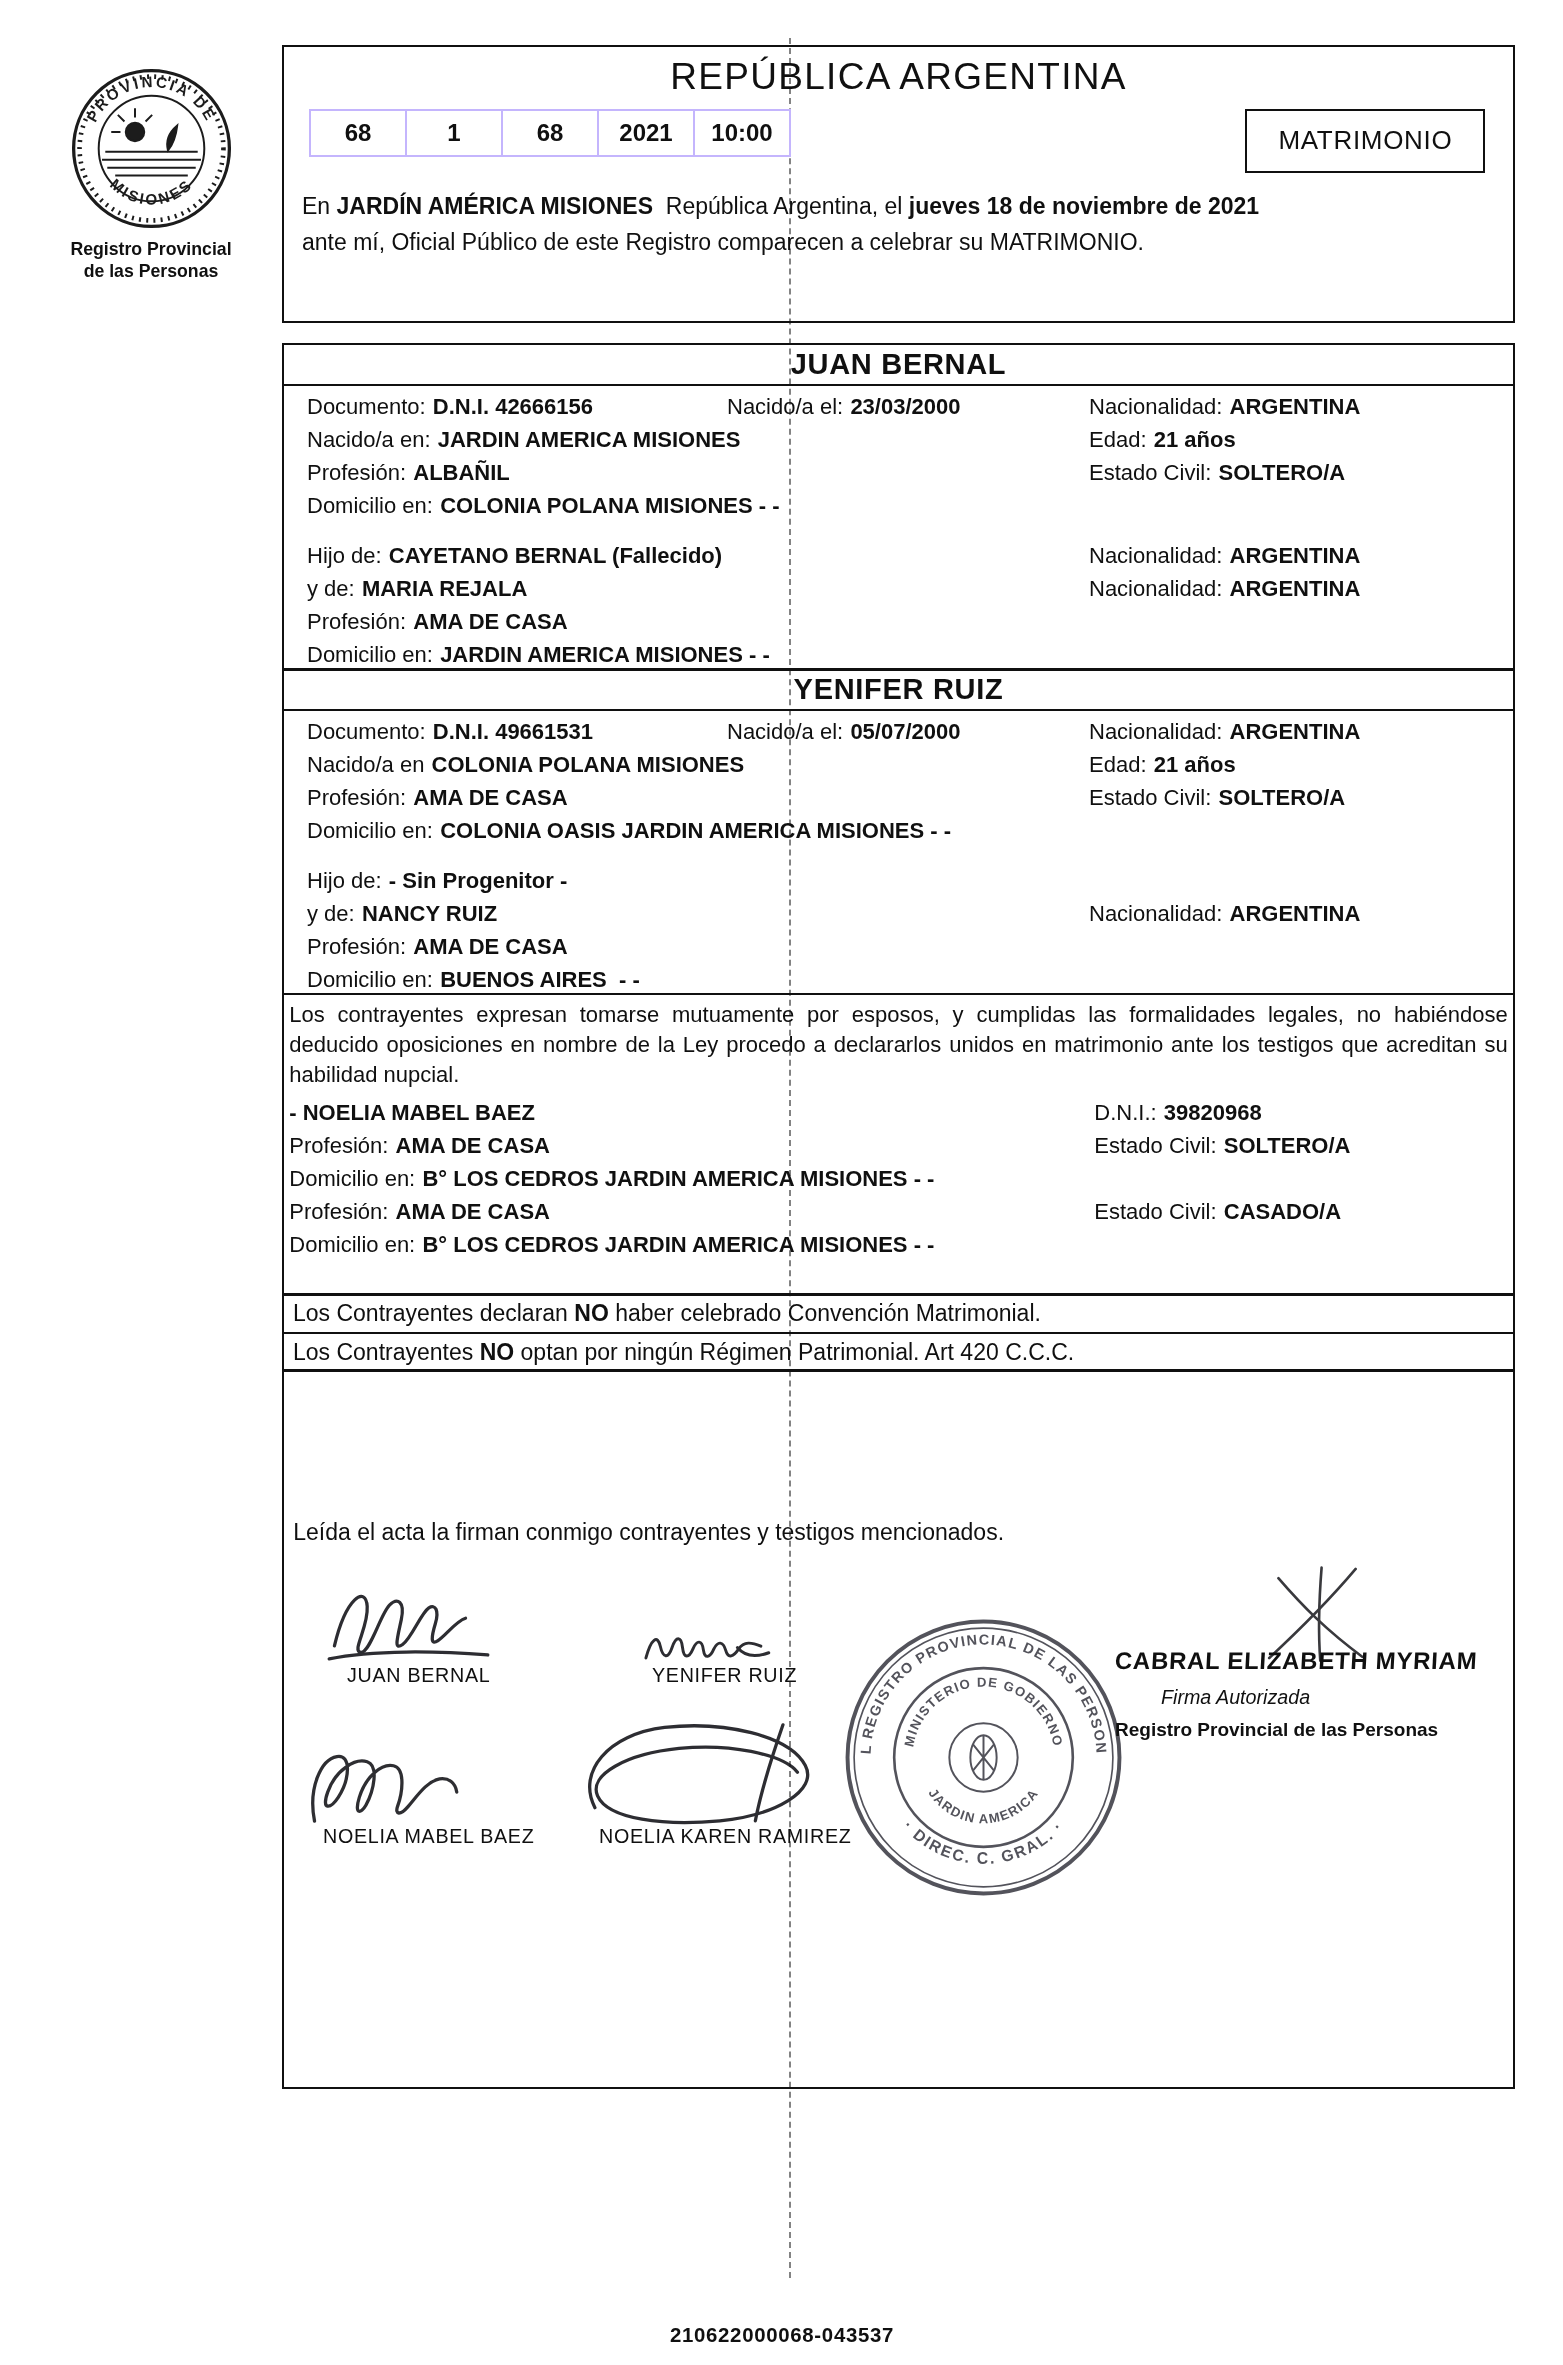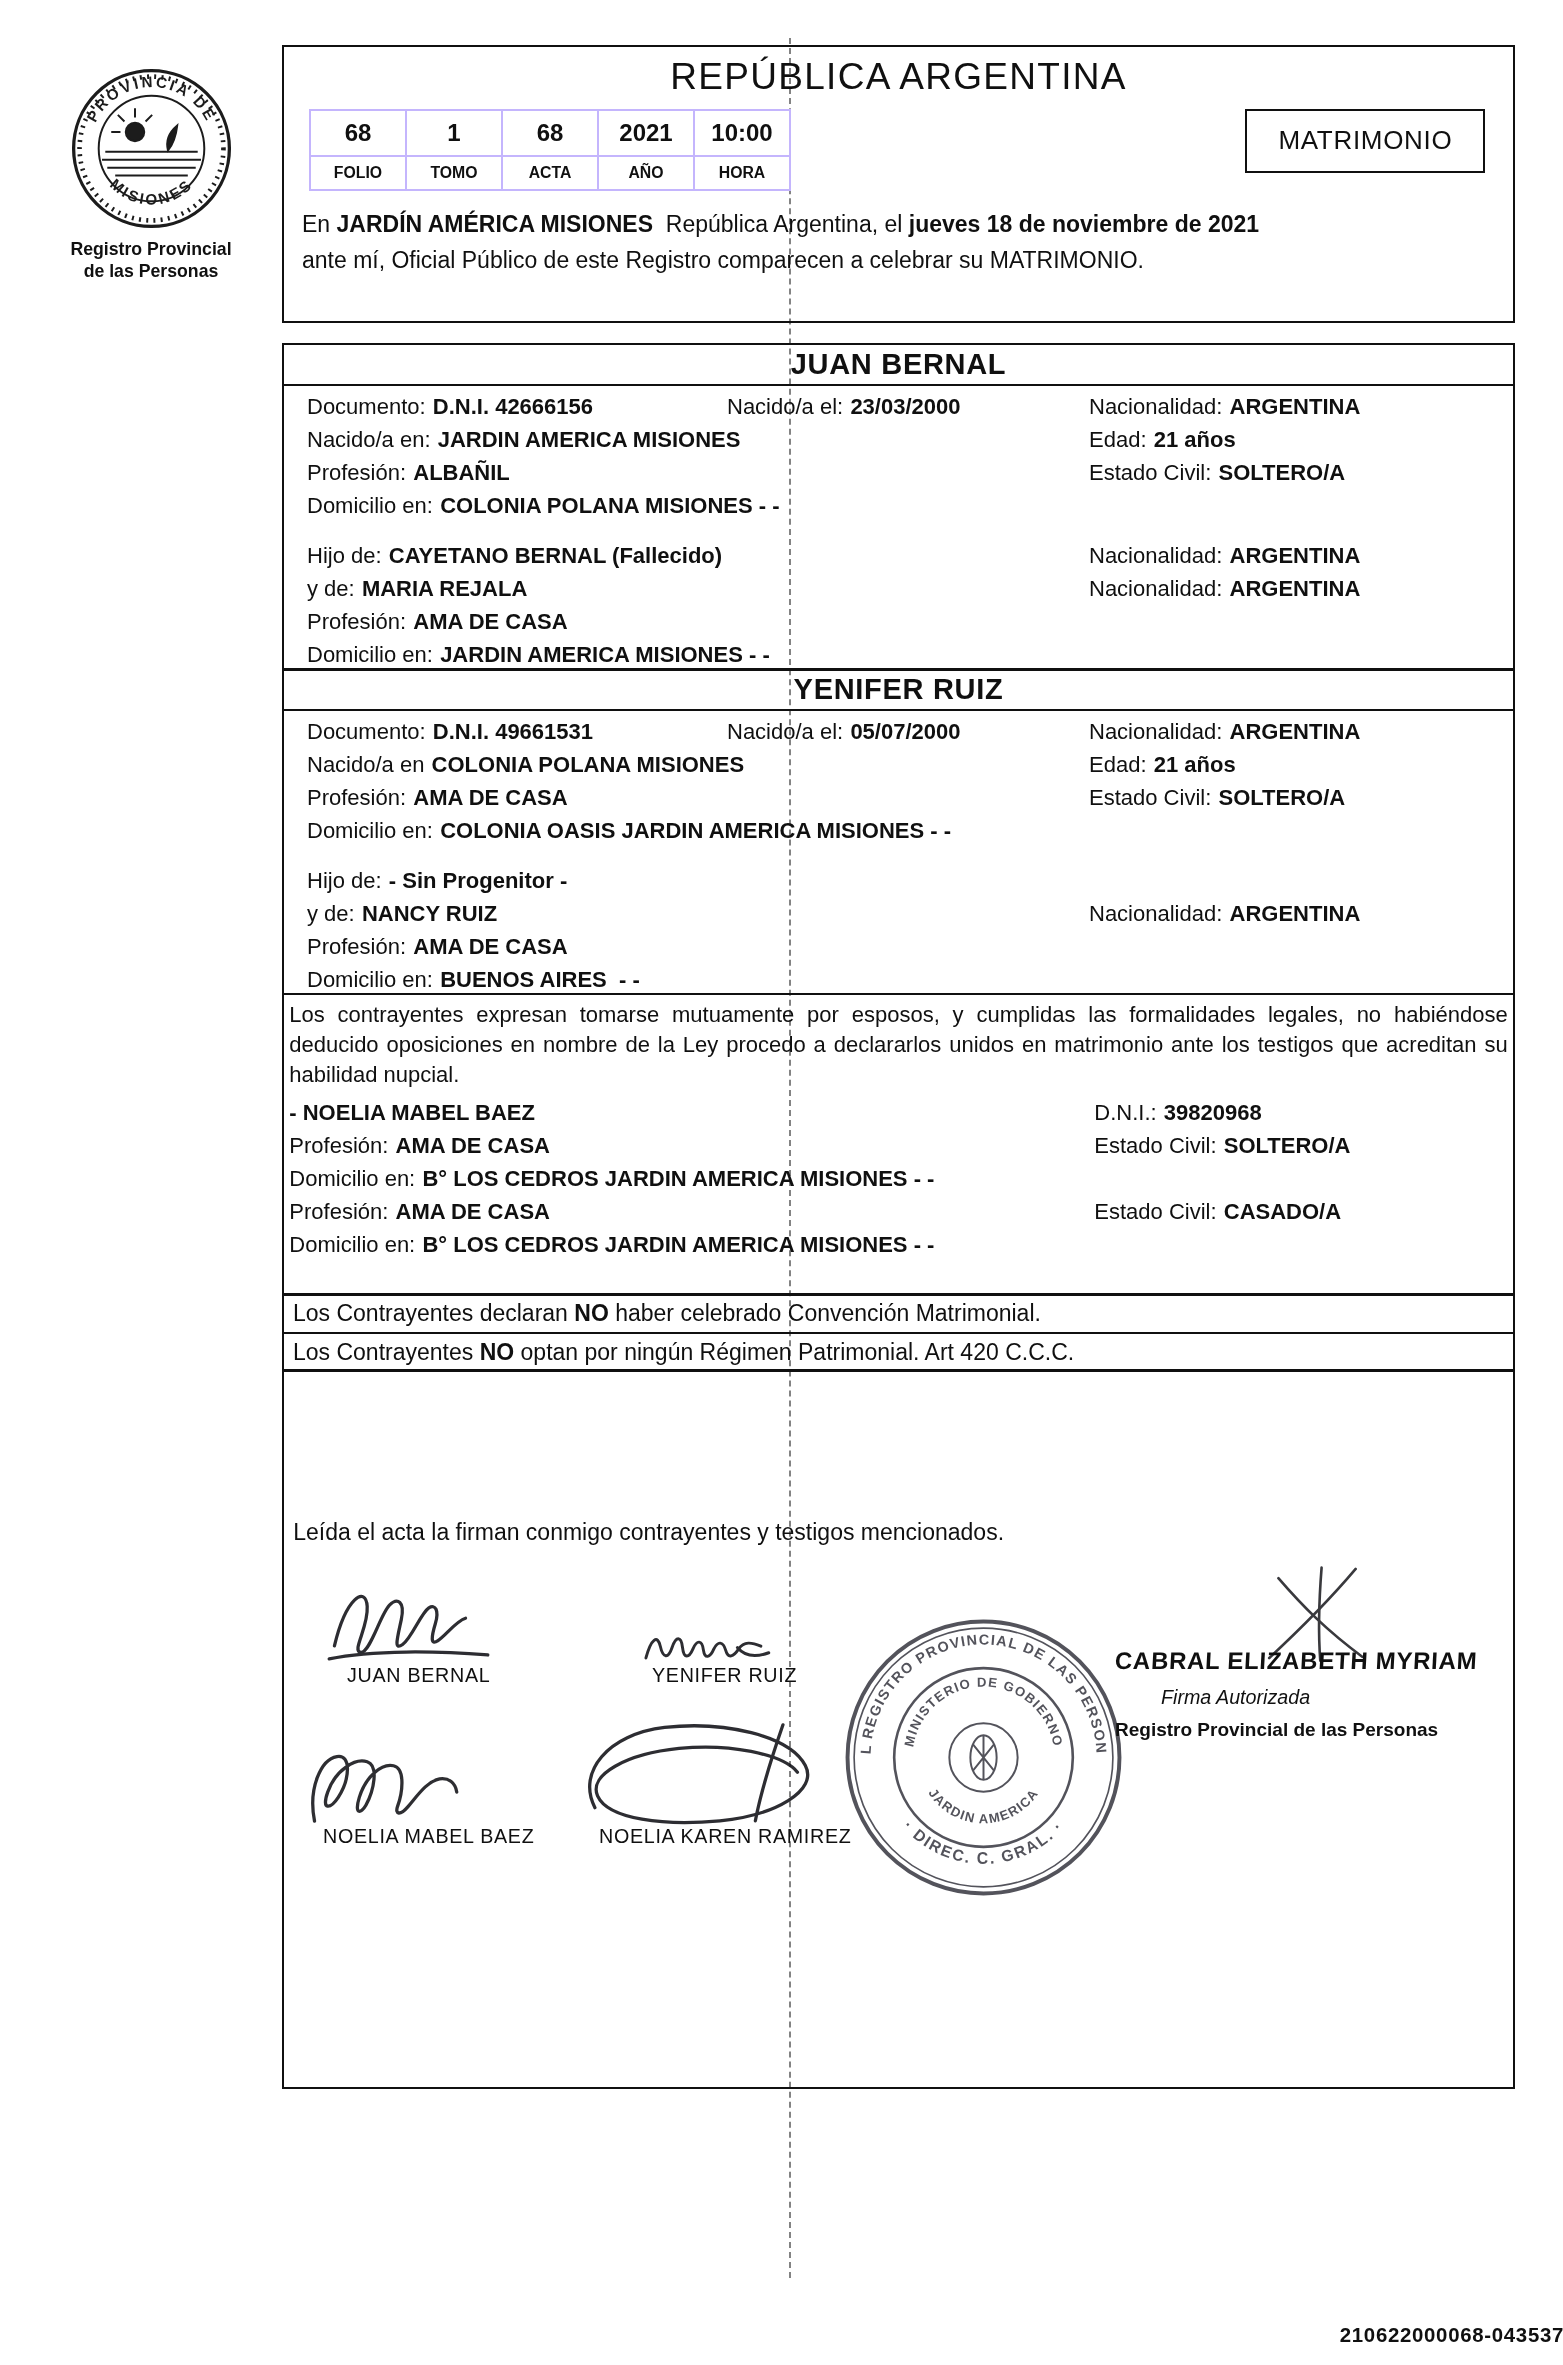--- a/index.html
+++ b/index.html
@@ -60,21 +60,21 @@
   .sig-box{height:720px;position:relative;}
   .closing{position:absolute;left:9.2px;top:148px;font-size:23px;}
   .sig-svg{position:absolute;}
   .sig-label{position:absolute;font-size:19.7px;letter-spacing:0.7px;}
   .stamp{position:absolute;left:555px;top:242px;width:289px;height:289px;}
   .official{position:absolute;left:831px;top:276px;width:381px;}
   .official-name{font-size:24px;font-weight:bold;letter-spacing:0.7px;transform:skewX(-3deg);}
   .official-l2{font-size:19.7px;font-style:italic;margin:10.5px 0 0 46px;}
   .official-l3{font-size:19px;font-weight:bold;margin-top:10px;}
 
-  .footer-code{position:absolute;left:0;right:0;top:2324px;text-align:right;
+  .footer-code{position:absolute;left:0;right:0;top:2324px;text-align:center;
                font-size:20.4px;font-weight:bold;letter-spacing:0.7px;}
 </style>
 </head>
 <body>
 
 <div class="page">
 
   <aside class="seal-block">
     <svg class="emblem" viewBox="0 0 250 250">
       <circle cx="125" cy="125" r="118" fill="none" stroke="#1c1c1c" stroke-width="5"></circle>
@@ -112,27 +112,20 @@
       <div class="header-row">
         <table class="registry-table">
           <tbody>
               <tr class="vals">
             <td>68</td>
             <td>1</td>
             <td>68</td>
             <td>2021</td>
             <td>10:00</td>
           </tr>
-          <tr class="labs">
-            <td>FOLIO</td>
-            <td>TOMO</td>
-            <td>ACTA</td>
-            <td>AÑO</td>
-            <td>HORA</td>
-          </tr>
         </tbody>
           </table>
         <div class="act-type">
             <span>MATRIMONIO</span>
           </div>
       </div>
       <p class="intro"><span>En </span><b>JARDÍN AMÉRICA MISIONES</b><span>  República Argentina, el </span><b>jueves 18 de noviembre de 2021</b><br><span>ante mí, Oficial Público de este Registro comparecen a celebrar su MATRIMONIO.</span></p>
     </section>
 
     <div class="gap"></div>

